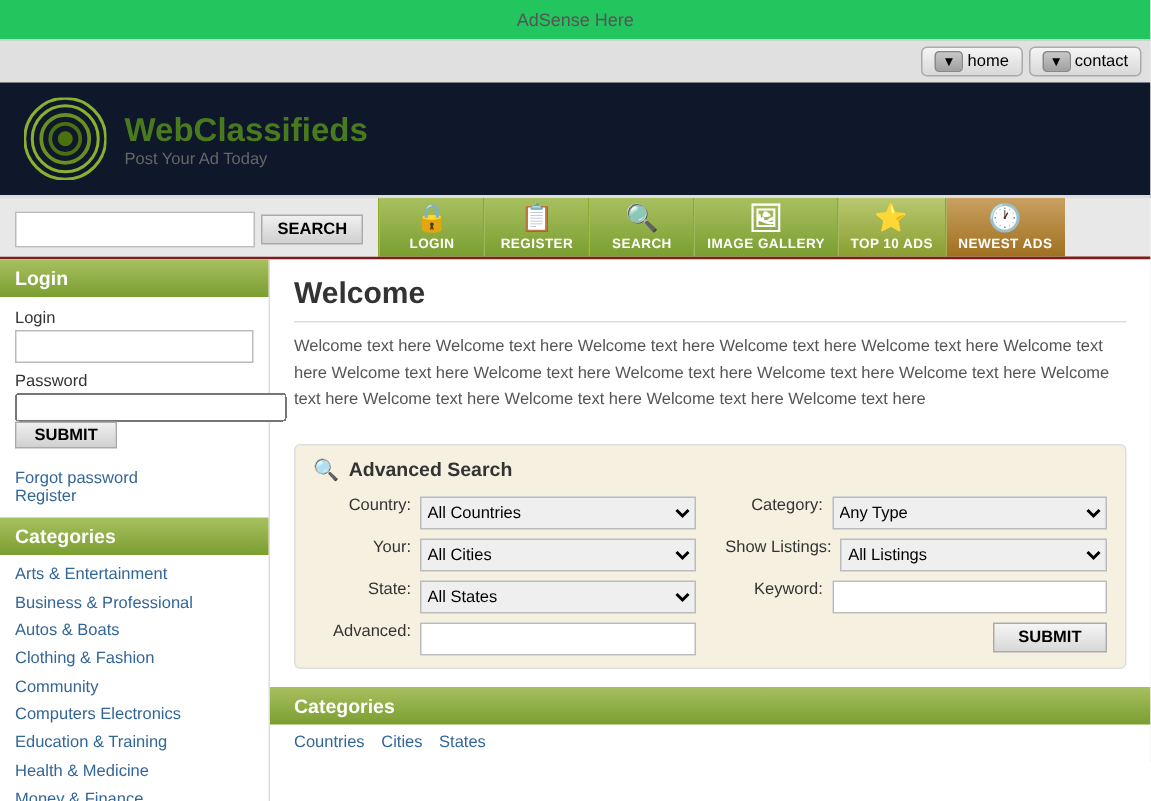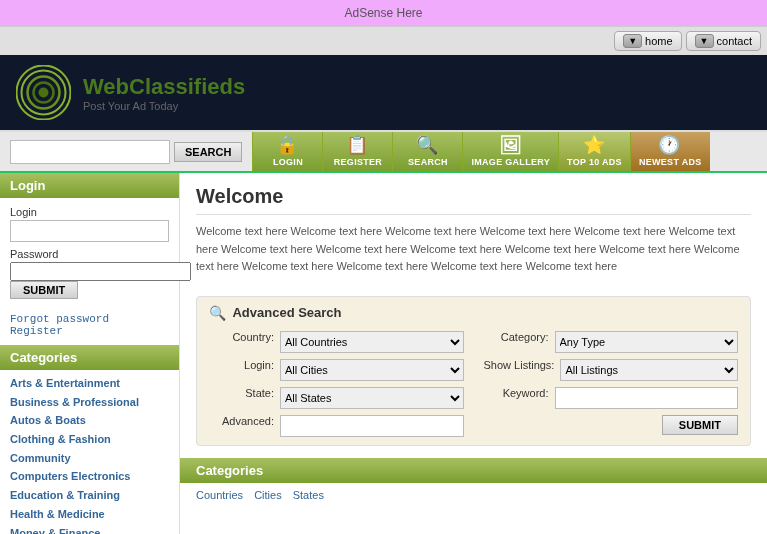--- a/index.html
+++ b/index.html
@@ -1,20 +1,20 @@
 <!DOCTYPE html>
 <html><head>
   <meta charset="utf-8">
   <style>
     * { margin: 0; padding: 0; box-sizing: border-box; }
     body { font-family: Arial, sans-serif; font-size: 12px; background: #e8e8e8; width: 767px; }
 
     
     #adsense-bar {
-      background: #f0abfc;
+      background: #22c55e;
       text-align: center;
       padding: 6px;
       font-size: 12px;
       color: #555;
       border-bottom: 1px solid #ccc;
     }
 
     
     #top-nav {
       background: #e0e0e0;
@@ -63,22 +63,22 @@
     }
     #logo-text p {
       font-size: 11px;
       color: #666;
     }
 
     
     #search-nav {
       background: #e8e8e8;
       display: flex;
-      align-items: center;
-      border-bottom: 2px solid #22c55e;
+      align-items: flex-end;
+      border-bottom: 2px solid #7f1d1d;
     }
     #search-area {
       display: flex;
       align-items: center;
       padding: 6px 10px;
       gap: 4px;
       background: #e8e8e8;
     }
     #search-input {
       width: 160px;
@@ -170,32 +170,30 @@
       margin-bottom: 4px;
     }
     .sidebar-links {
       padding: 2px 10px 8px;
     }
     .sidebar-links a {
       display: block;
       font-size: 11px;
       color: #336699;
       text-decoration: none;
-      font-family: Liberation Mono, monospace;
     }
     .categories-list {
       padding: 4px 10px;
     }
     .categories-list a {
       display: block;
       font-size: 11px;
       color: #336699;
       text-decoration: none;
       line-height: 1.7;
-      font-weight: bold;
     }
 
     
     #content {
       flex: 1;
       padding: 0;
     }
     #welcome-header {
       padding: 12px 16px 8px;
     }
@@ -421,21 +419,21 @@
       <div class="adv-search-grid">
 
         <div>
           <div class="adv-row">
             <label>Country:</label>
             <select>
               <option>All Countries</option>
             </select>
           </div>
           <div class="adv-row" style="margin-top:6px">
-            <label>Login:</label>
+            <label>Your:</label>
             <select>
               <option>All Cities</option>
             </select>
           </div>
           <div class="adv-row" style="margin-top:6px">
             <label>State:</label>
             <select>
               <option>All States</option>
             </select>
           </div>

